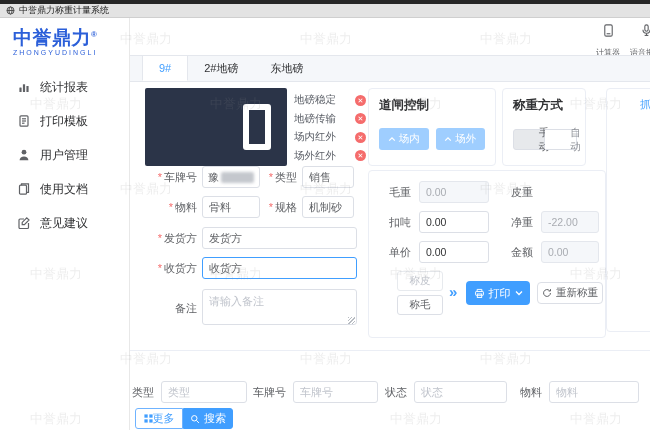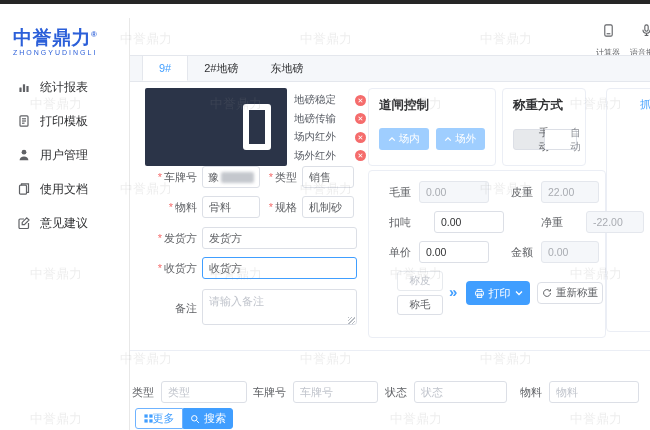--- a/index.html
+++ b/index.html
@@ -179,20 +179,30 @@
       <span>中誉鼎力</span>
       <span>中誉鼎力</span>
       <span>中誉鼎力</span>
       <span>中誉鼎力</span>
       <span>中誉鼎力</span>
       <span>中誉鼎力</span>
       <span>中誉鼎力</span>
   </div>
 
   <div class="top-strip"></div>
+  <div class="titlebar">
+    <span class="tb-icon">
+      <svg viewBox="0 0 14 14" fill="none" stroke="currentColor" stroke-width="1.4">
+        <circle cx="7" cy="7" r="5.5"></circle>
+          <ellipse cx="7" cy="7" rx="2.4" ry="5.5"></ellipse>
+          <line x1="1.5" y1="7" x2="12.5" y2="7"></line>
+      </svg>
+    </span>
+    <span class="tb-title">中誉鼎力称重计量系统</span>
+  </div>
 
   <div class="sidebar">
     <div class="logo">
       <div class="logo-name"><span>中誉鼎力</span><sup>®</sup></div>
       <div class="logo-sub">ZHONGYUDINGLI</div>
     </div>
     <div class="menu">
       <div class="menu-item">
         <span class="mi-icon">
           <svg viewBox="0 0 14 14" fill="currentColor">
@@ -359,23 +369,22 @@
             <span class="grip"></span>
           </div>
         </div>
       </div>
 
       <div class="card card-weights">
         <div class="w-row" style="left:8px; top:10px;">
           <div class="w-label" style="width:34px;">毛重</div>
           <input class="inp w-inp" style="width: 70px; margin-left: 8px;" disabled="" value="0.00">
           <div class="w-label" style="width:34px; margin-left:10px;">皮重</div>
-          <input class="inp w-inp" style="width: 58px; margin-left: 8px;" disabled="" value="22.00">
-        </div>
-        <div class="w-row" style="left:8px; top:40px;gap:15px;">
+        </div>
+        <div class="w-row" style="left:8px; top:40px;">
           <div class="w-label" style="width:34px;">扣吨</div>
           <input class="inp w-inp" style="width: 70px; margin-left: 8px; color: rgb(48, 49, 51);" value="0.00">
           <div class="w-label" style="width:34px; margin-left:10px;">净重</div>
           <input class="inp w-inp" style="width: 58px; margin-left: 8px;" disabled="" value="-22.00">
         </div>
         <div class="w-row" style="left:8px; top:70px;">
           <div class="w-label" style="width:34px;">单价</div>
           <input class="inp w-inp" style="width: 70px; margin-left: 8px; color: rgb(48, 49, 51);" value="0.00">
           <div class="w-label" style="width:34px; margin-left:10px;">金额</div>
           <input class="inp w-inp" style="width: 58px; margin-left: 8px;" disabled="" value="0.00">

